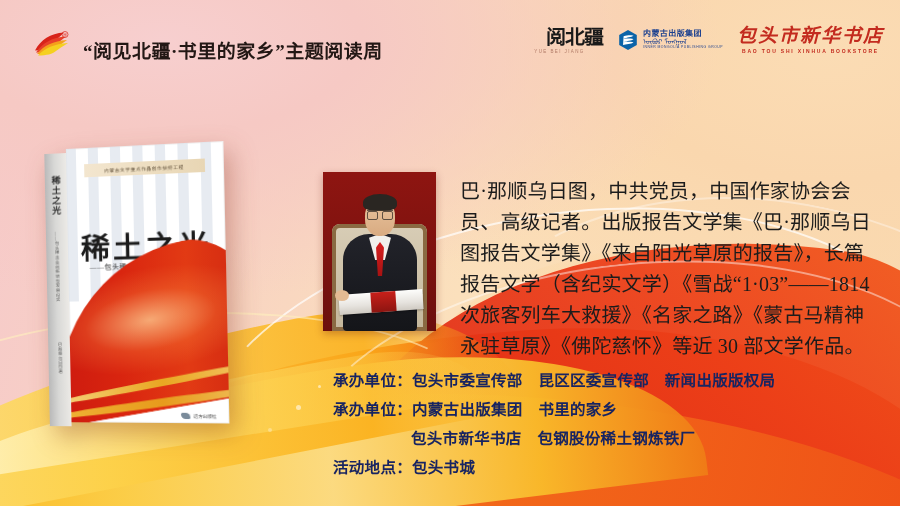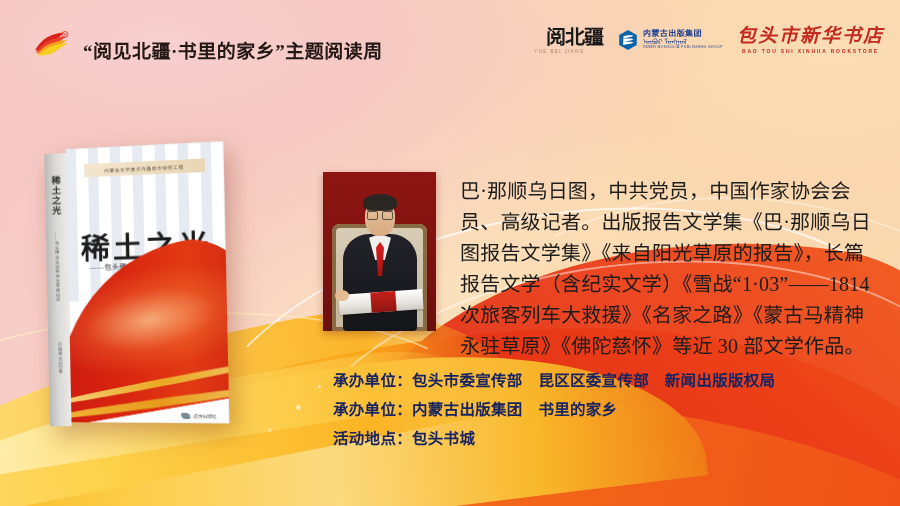--- a/index.html
+++ b/index.html
@@ -407,18 +407,21 @@
 
   <div id="bio">巴·那顺乌日图，中共党员，中国作家协会会员、高级记者。出版报告文学集《巴·那顺乌日图报告文学集》《来自阳光草原的报告》，长篇报告文学（含纪实文学）《雪战“1·03”——1814 次旅客列车大救援》《名家之路》《蒙古马精神永驻草原》《佛陀慈怀》等近 30 部文学作品。</div>
 
   <div id="details">
     <div class="row">
       <span>承办单位：</span><span>包头市委宣传部　昆区区委宣传部　新闻出版版权局</span>
     </div>
     <div class="row">
       <span>承办单位：</span><span>内蒙古出版集团　书里的家乡</span>
     </div>
+    <div class="row indent">
+      <span>包头市新华书店　包钢股份稀土钢炼铁厂</span>
+    </div>
     <div class="row">
       <span>活动地点：</span><span>包头书城</span>
     </div>
   </div>
 
 </div>
 
 </body></html>

